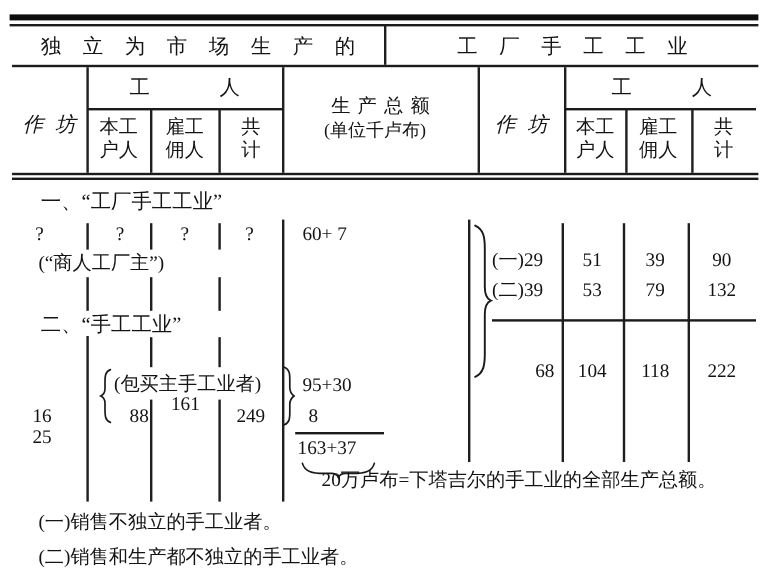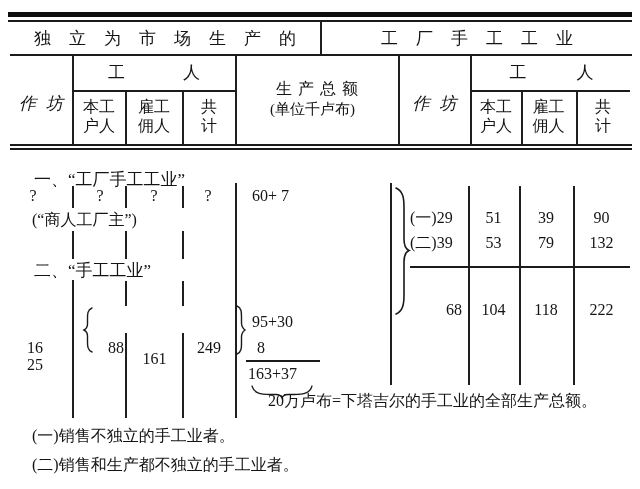--- a/index.html
+++ b/index.html
@@ -111,44 +111,45 @@
   <div class="vl" style="left:182px;top:231px;height:28px;"></div>
   <div class="vl" style="left:182px;top:281px;height:25px;"></div>
   <div class="vl" style="left:182px;top:333px;height:85px;"></div>
   <div class="vl" style="left:235px;top:183px;height:235px;"></div>
   <div class="vl" style="left:390px;top:183px;height:202px;"></div>
 
   <div class="vl" style="left:468px;top:186px;height:199px;"></div>
   <div class="vl" style="left:519px;top:186px;height:199px;"></div>
   <div class="vl" style="left:573px;top:186px;height:199px;"></div>
 
-  <div class="t fs17" style="left:34px;top:158px;margin-top:12px;">一、“工厂手工工业”</div>
+  <div class="t fs17" style="left:34px;top:158px;">一、“工厂手工工业”</div>
 
   <div class="t c fs16" style="left:13px;top:187px;width:40px;">?</div>
   <div class="t c fs16" style="left:80px;top:187px;width:40px;">?</div>
   <div class="t c fs16" style="left:134px;top:187px;width:40px;">?</div>
   <div class="t c fs16" style="left:188px;top:187px;width:40px;">?</div>
   <div class="t fs16" style="left:252px;top:187px;">60+ 7</div>
 
   <div class="t fs16" style="left:32px;top:211px;">(“商人工厂主”)</div>
 
   <div class="t fs17" style="left:34px;top:261px;">二、“手工工业”</div>
 
   <div class="t c fs16" style="left:12px;top:313px;width:46px;margin-top:43px;">25</div>
   <div class="t c fs16" style="left:12px;top:339px;width:46px;">16</div>
 
   <svg class="brace" style="left:82px;top:307px;" width="12" height="46" viewBox="0 0 12 46">
     <path d="M10,1 C5,3 5.5,8 5.5,13 L5.5,17 C5.5,20 4,22 2,23 C4,24 5.5,26 5.5,29 L5.5,33 C5.5,38 5,43 10,45" stroke-width="1.4"></path>
   </svg>
+  <div class="t fs16" style="left:95px;top:312px;">(包买主手工业者)</div>
   <svg class="brace" style="left:235px;top:305px;" width="12" height="50" viewBox="0 0 12 50">
     <path d="M2,1 C7,3 6.5,8 6.5,14 L6.5,18 C6.5,21.5 8,23.5 10,25 C8,26.5 6.5,28.5 6.5,32 L6.5,36 C6.5,42 7,47 2,49" stroke-width="1.4"></path>
   </svg>
 
   <div class="t c fs16" style="left:92px;top:339px;width:48px;">88</div>
-  <div class="t c fs16" style="left:128px;top:350px;width:53px;">161</div>
+  <div class="t c fs16" style="left:128px;top:329px;width:53px;">161</div>
   <div class="t c fs16" style="left:184px;top:339px;width:50px;">249</div>
 
   <div class="t fs16" style="left:252px;top:313px;">95+30</div>
   <div class="t fs16" style="left:257px;top:339px;">8</div>
   <div class="hl thin" style="left:246px;top:360px;width:74px;"></div>
   <div class="t fs16" style="left:248px;top:365px;">163+37</div>
   <svg class="brace" style="left:250px;top:385px;" width="64" height="14" viewBox="0 0 64 14">
     <path d="M2,1 C4,8 10,9.5 20,9.5 L26,9.5 C29.5,9.5 31,10.5 32,13 C33,10.5 34.5,9.5 38,9.5 L44,9.5 C54,9.5 60,8 62,1" stroke-width="1.3"></path>
   </svg>
 

